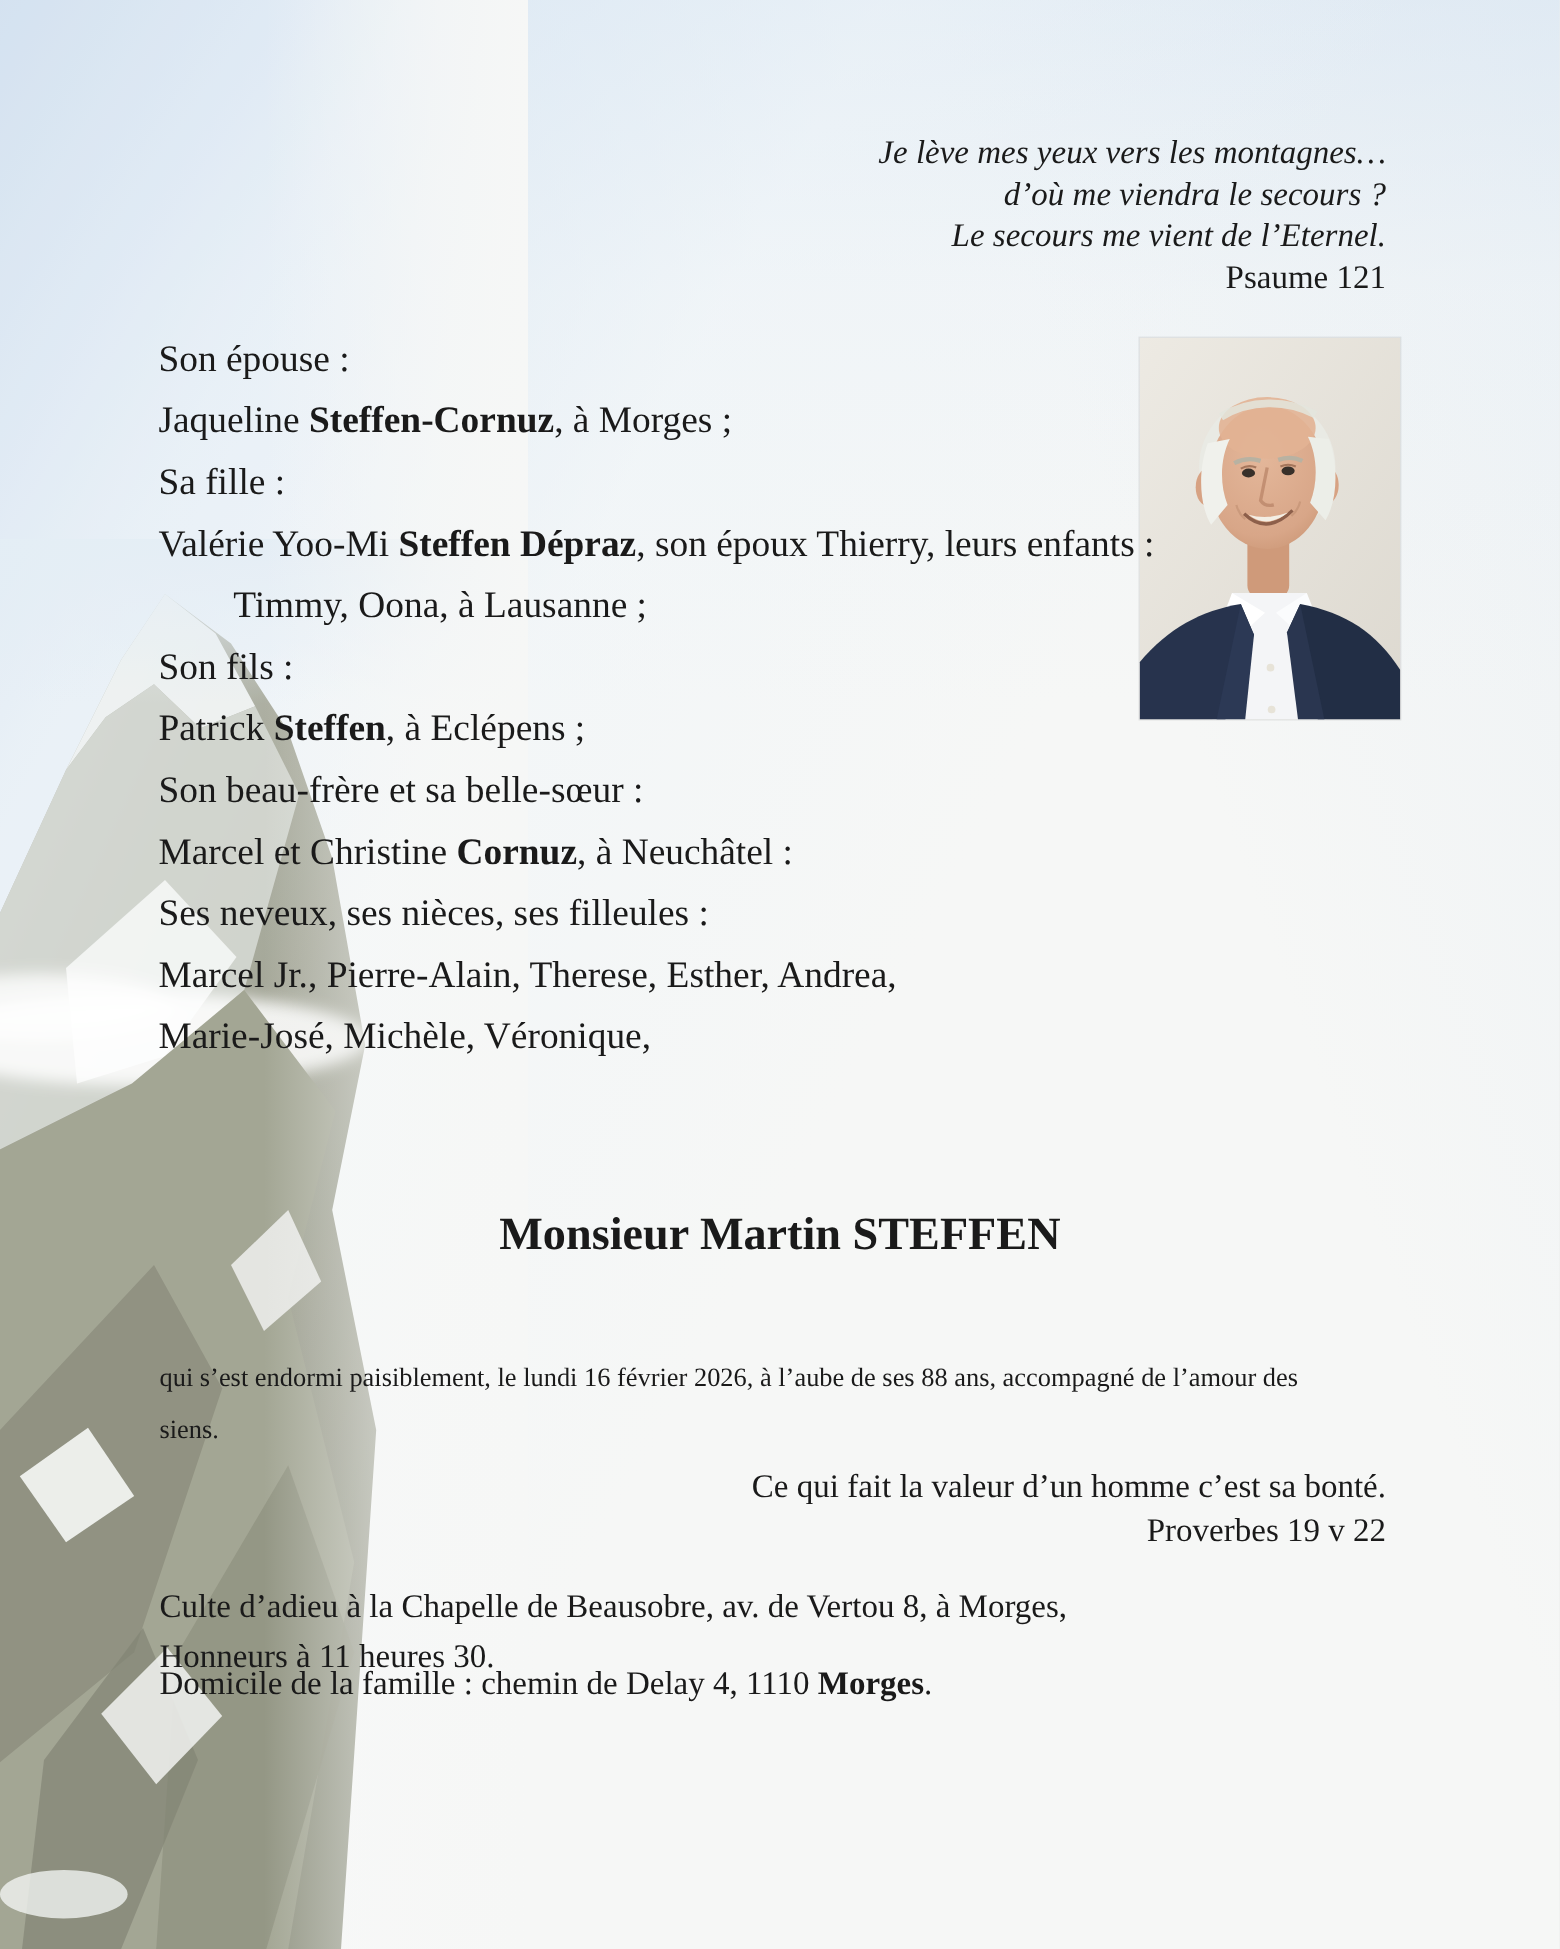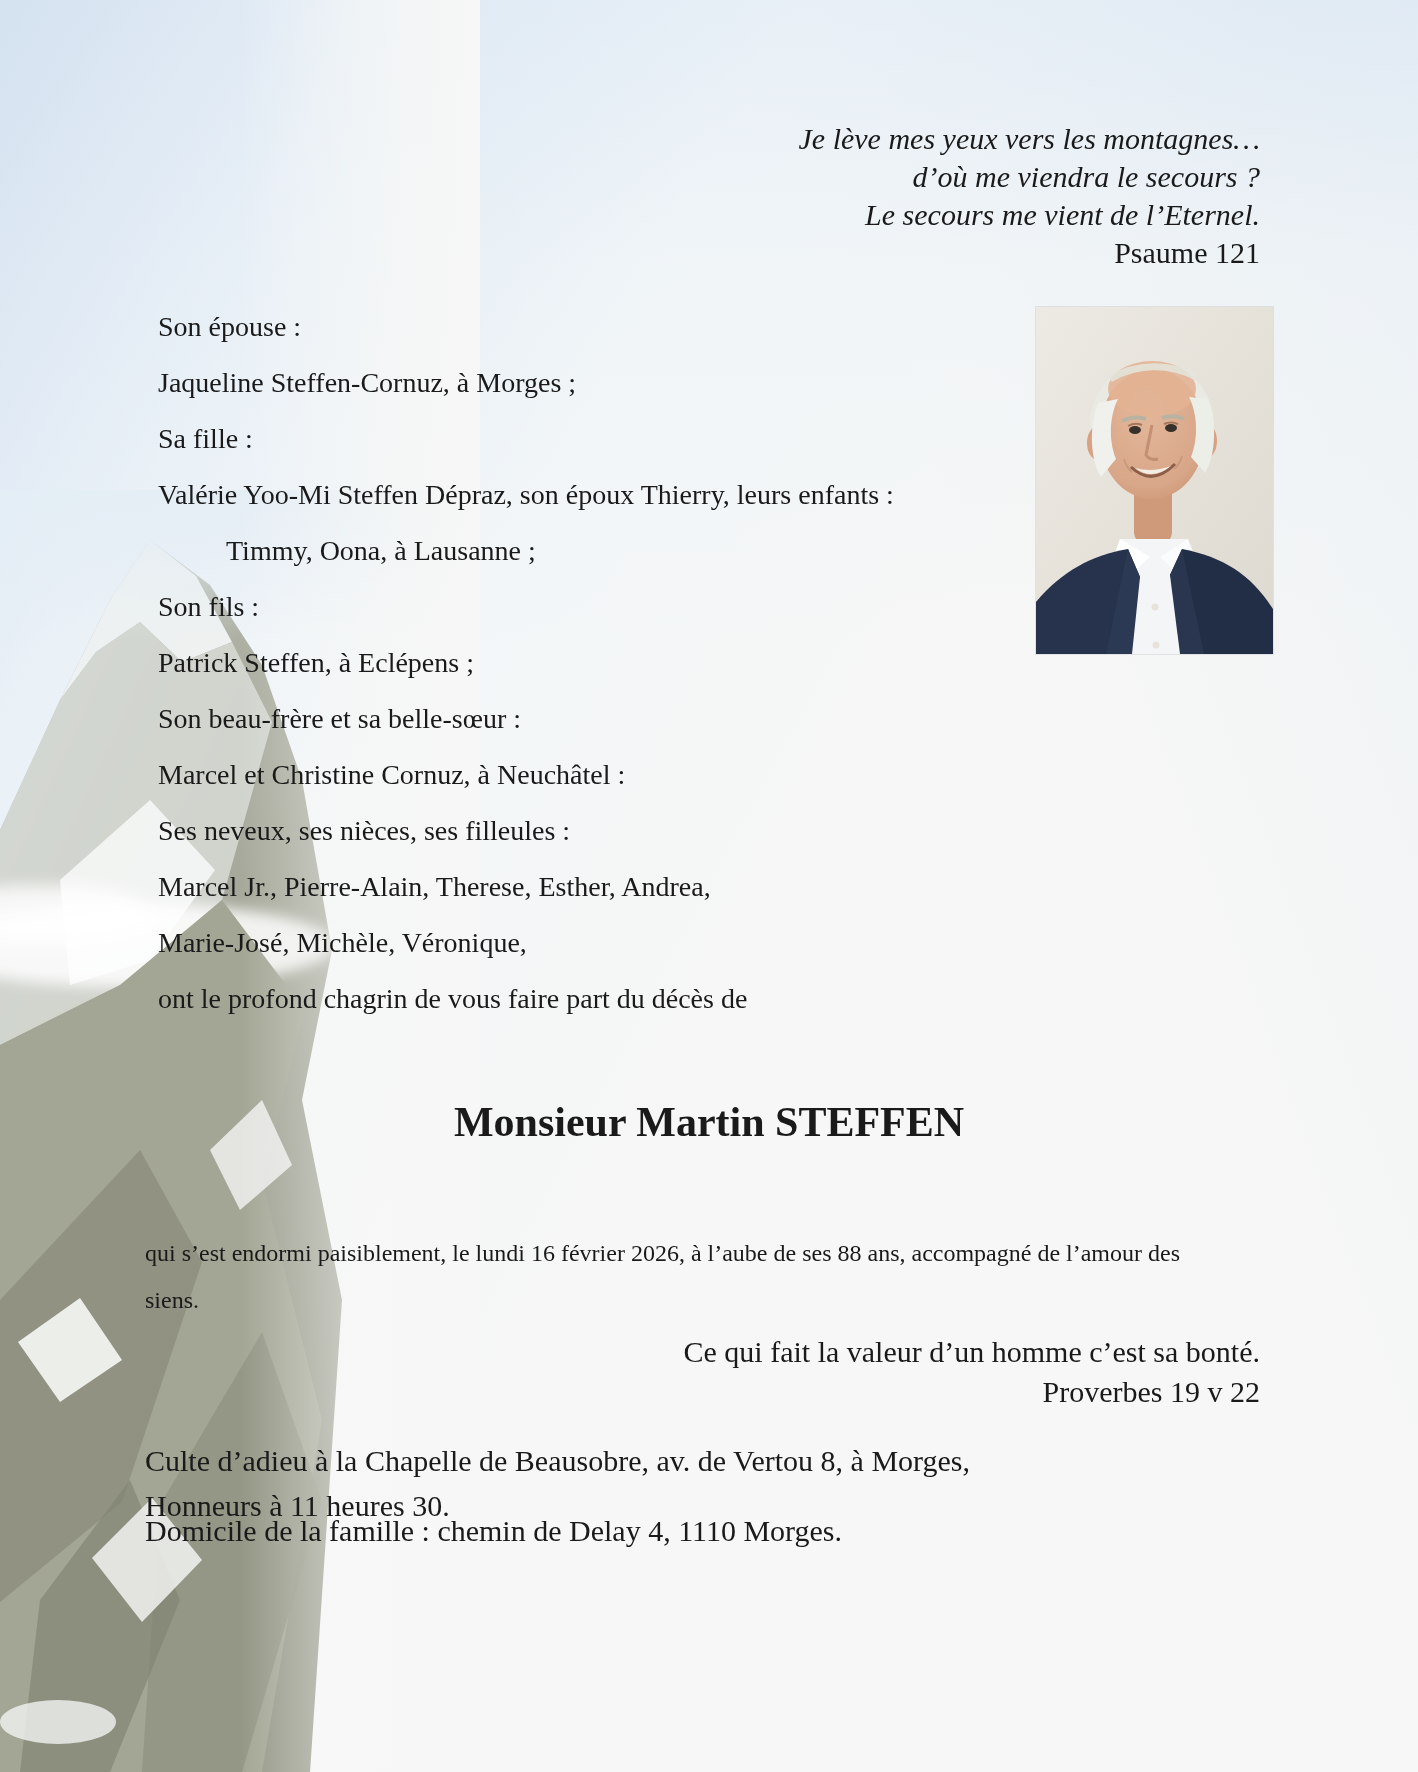--- a/index.html
+++ b/index.html
@@ -25,26 +25,26 @@
   }
   .photo svg{display:block;width:100%;height:100%;}
   
   .psalm{
     position:absolute;top:120px;right:158px;
     text-align:right;font-size:30px;line-height:38px;
   }
   .psalm .q{font-style:italic;}
   .psalm .attr{font-style:normal;}
   .family{
-    position:absolute;left:158px;top:299px;
-    font-size:28px;
+    position:absolute;left:144px;top:299px;
+    font-size:34px;
   }
   .family .family-line{line-height:56px;margin:0;white-space:nowrap;}
   .family .family-line.indent{padding-left:68px;}
-  .b{font-weight:normal;}
+  .b{font-weight:bold;}
   .deceased{
     position:absolute;left:0;top:1100px;width:1418px;
     text-align:center;font-size:42px;font-weight:bold;line-height:44px;
   }
   .death-par{
     position:absolute;left:145px;top:1230px;width:1086px;
     font-size:24px;line-height:47px;
   }
   .proverb{
     position:absolute;top:1332px;right:158px;
@@ -192,21 +192,20 @@
       <div class="family-line"><span>Sa fille :</span></div>
       <div class="family-line"><span>Valérie Yoo-Mi </span><span class="b">Steffen Dépraz</span><span>, son époux Thierry, leurs enfants :</span></div>
       <div class="family-line indent"><span>Timmy, Oona, à Lausanne ;</span></div>
       <div class="family-line"><span>Son fils :</span></div>
       <div class="family-line"><span>Patrick </span><span class="b">Steffen</span><span>, à Eclépens ;</span></div>
       <div class="family-line"><span>Son beau-frère et sa belle-sœur :</span></div>
       <div class="family-line"><span>Marcel et Christine </span><span class="b">Cornuz</span><span>, à Neuchâtel :</span></div>
       <div class="family-line"><span>Ses neveux, ses nièces, ses filleules :</span></div>
       <div class="family-line"><span>Marcel Jr., Pierre-Alain, Therese, Esther, Andrea,</span></div>
       <div class="family-line"><span>Marie-José, Michèle, Véronique,</span></div>
-      <div class="family-line"><span>ont le profond chagrin de vous faire part du décès de</span></div>
     </div>
 
   <div class="deceased">Monsieur Martin STEFFEN</div>
 
   <div class="death-par">qui s’est endormi paisiblement, le lundi 16 février 2026, à l’aube de ses 88 ans, accompagné de l’amour des siens.</div>
 
   <div class="proverb">
     <div>
         <div class="qline">Ce qui fait la valeur d’un homme c’est sa bonté.</div>
       </div>

